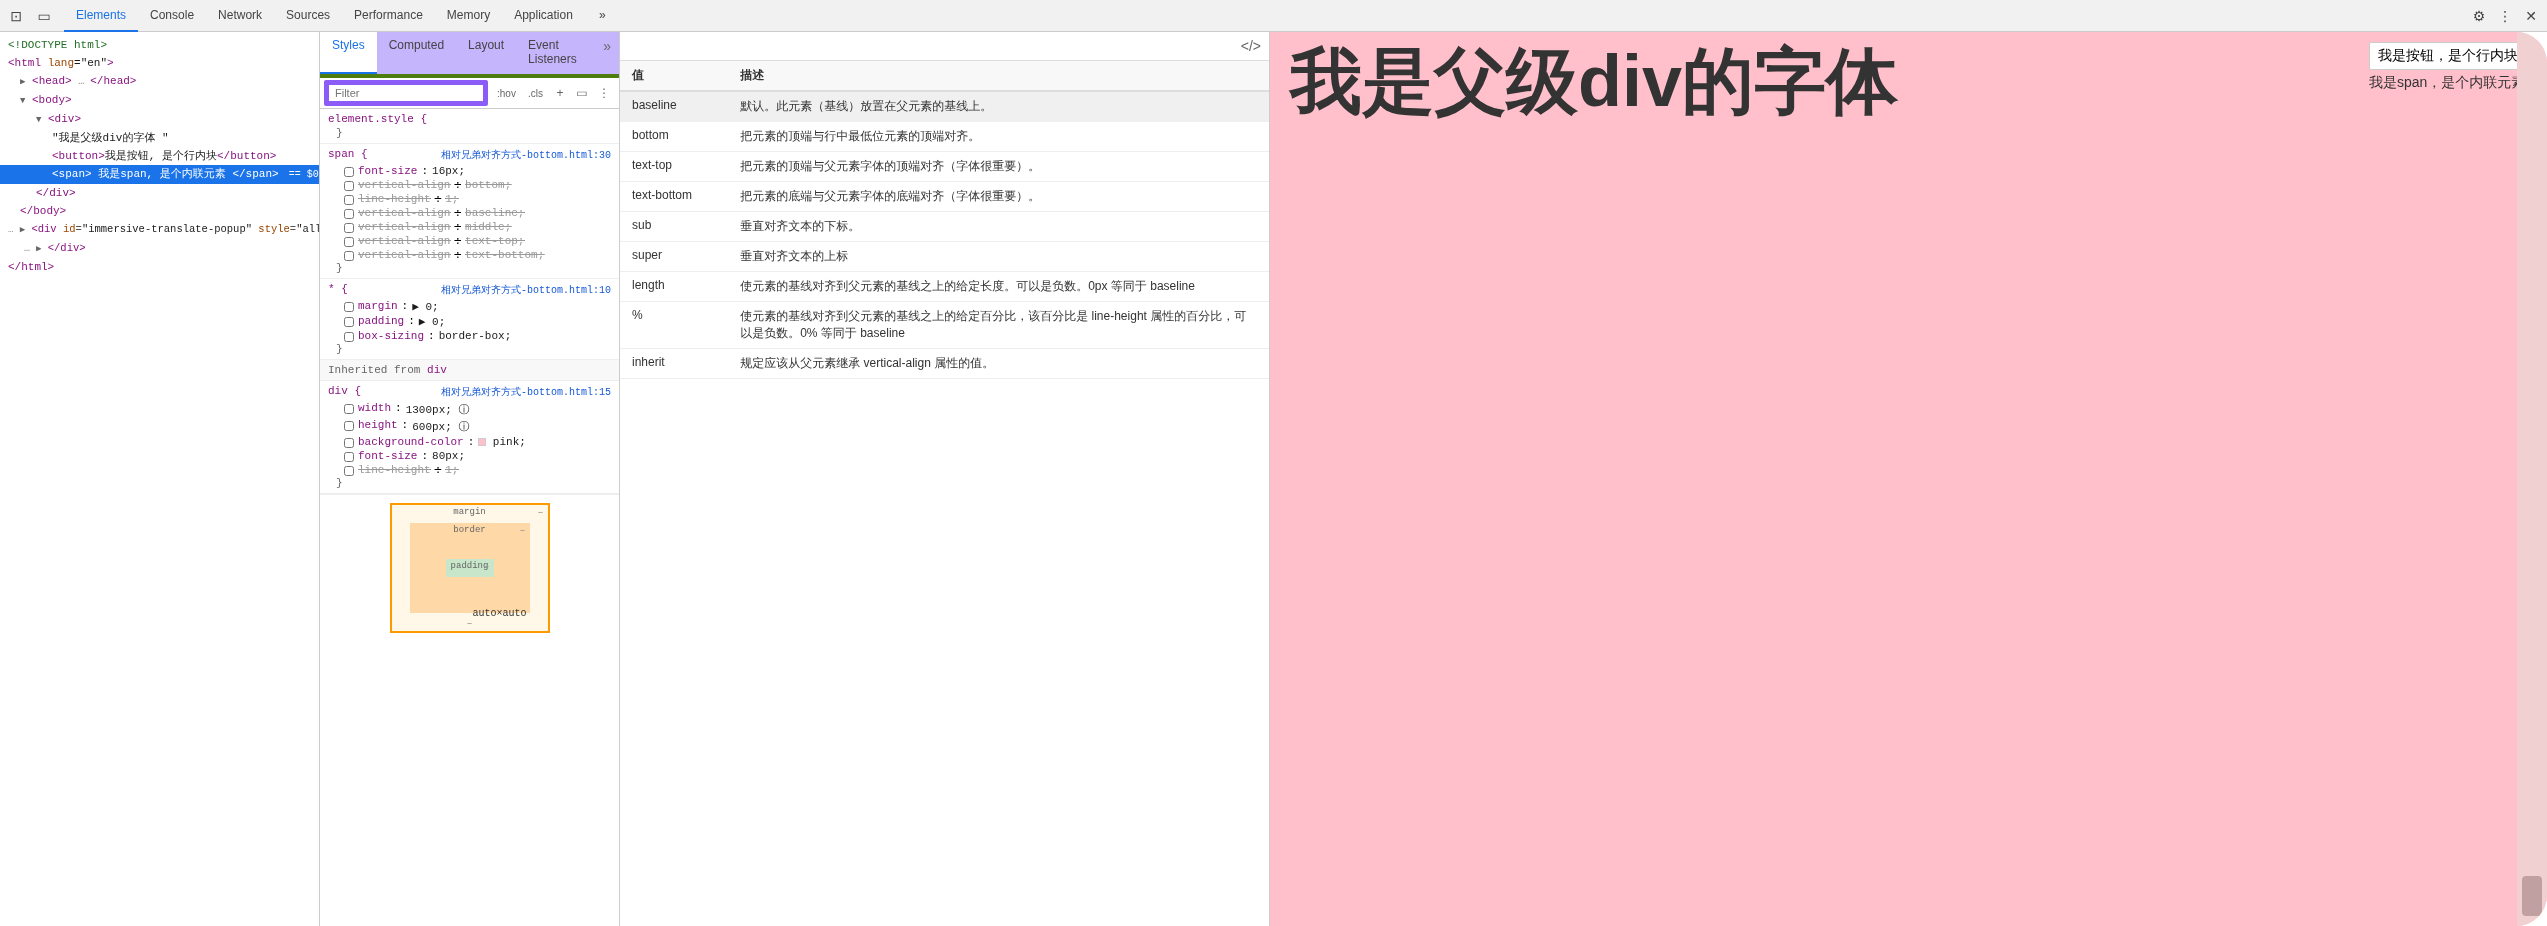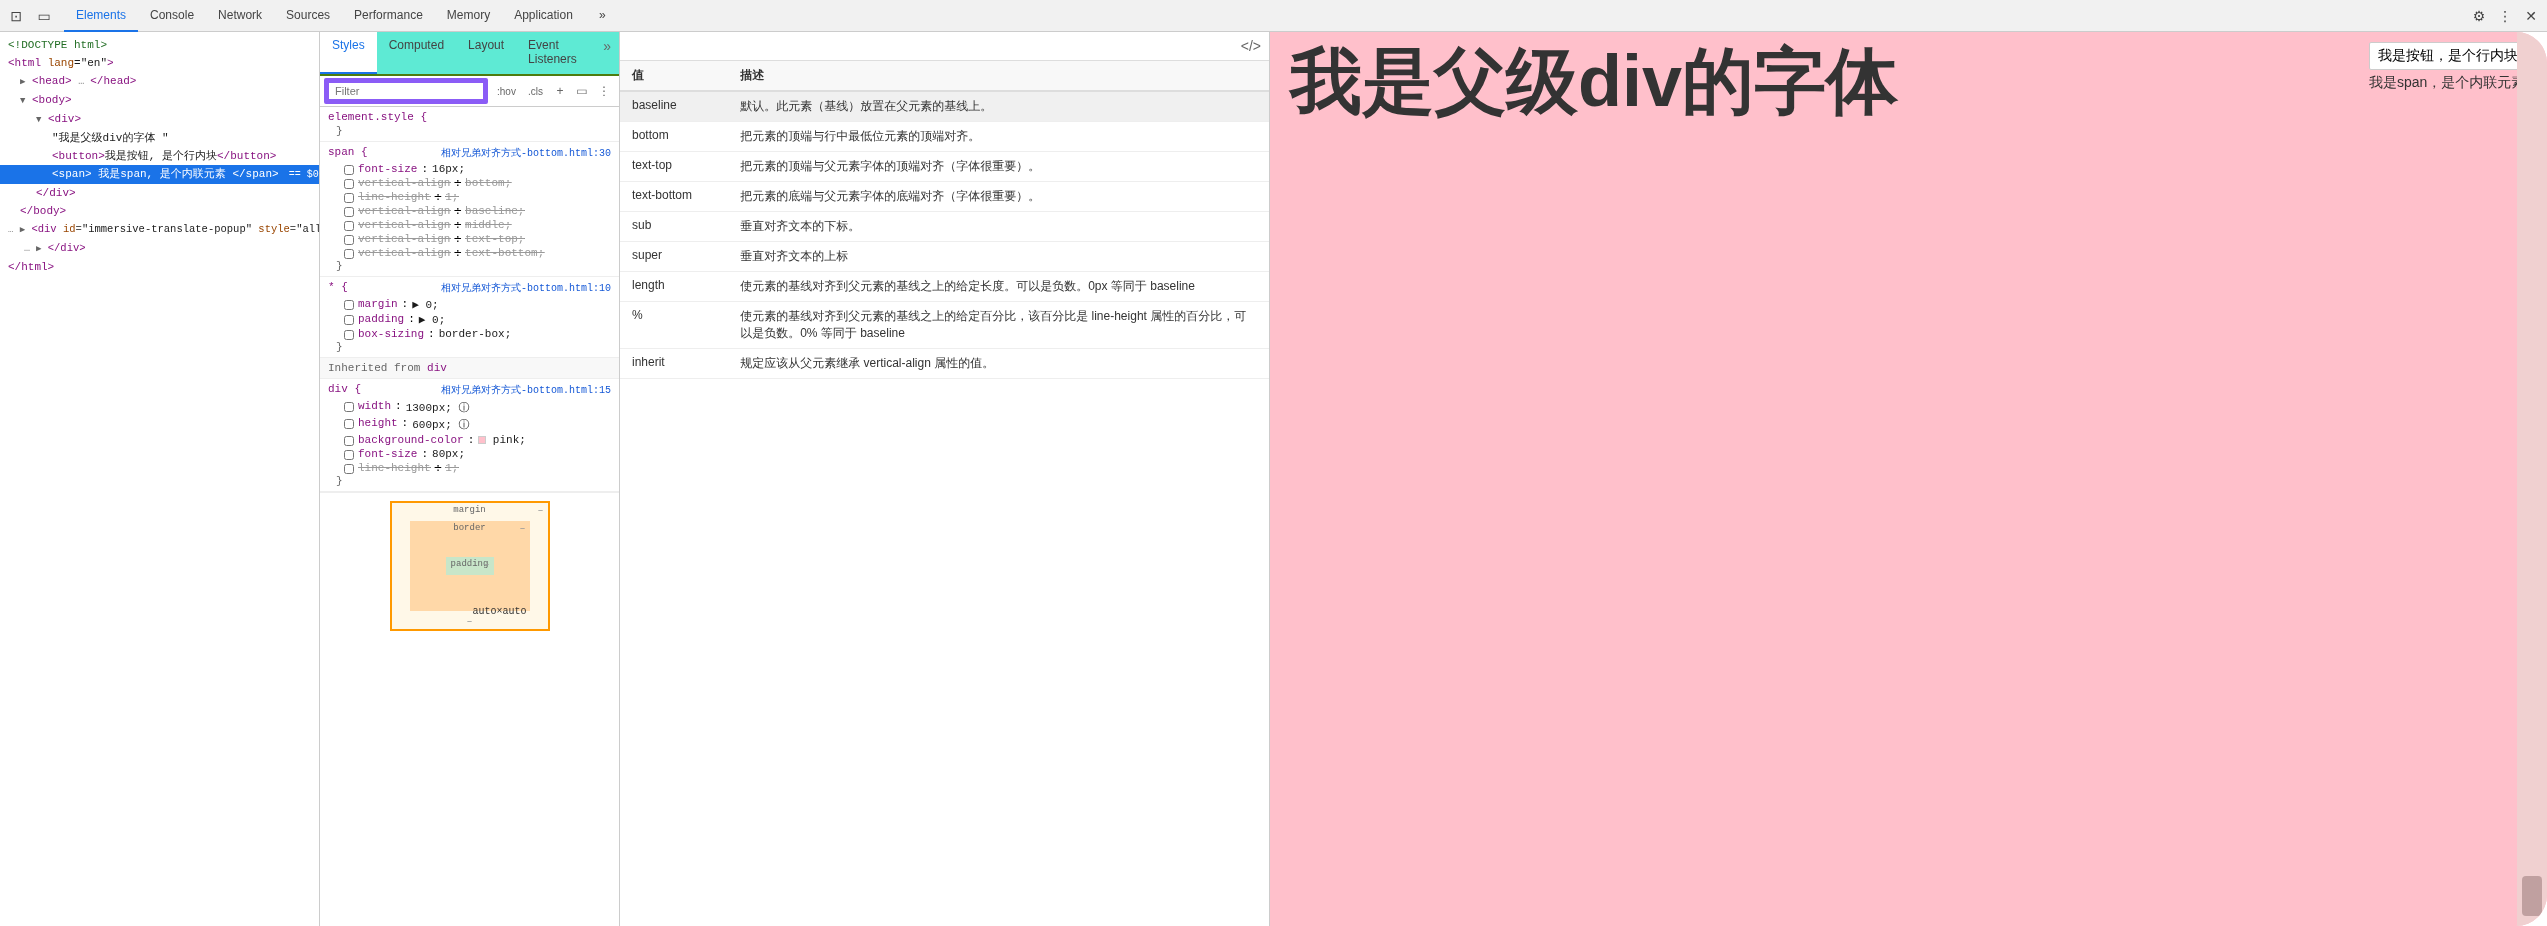--- a/index.html
+++ b/index.html
@@ -49,21 +49,21 @@
     .triangle { font-size: 9px; color: #666; cursor: pointer; }
     .strikethrough { text-decoration: line-through; }
     .dots { color: #888; font-size: 10px; }
 
     
     .styles-panel {
       width: 300px; flex-shrink: 0; border-right: 1px solid #ccc;
       display: flex; flex-direction: column; background: #fff; overflow: hidden;
     }
     .styles-subtabs {
-      display: flex; border-bottom: 2px solid #4d7c0f; background: #5eead4; flex-shrink: 0;
+      display: flex; border-bottom: 4px solid #4d7c0f; background: #c4b5fd; flex-shrink: 0;
     }
     .styles-subtab {
       padding: 6px 12px; font-size: 12px; color: #444; cursor: pointer;
       border-bottom: 2px solid transparent;
     }
     .styles-subtab.active { color: #1a73e8; border-bottom-color: #1a73e8; background: #fff; }
     .styles-subtab-more { padding: 6px 8px; color: #666; cursor: pointer; font-size: 14px; }
 
     .styles-filter-bar {
       display: flex; align-items: center; border-bottom: 1px solid #ccc;

